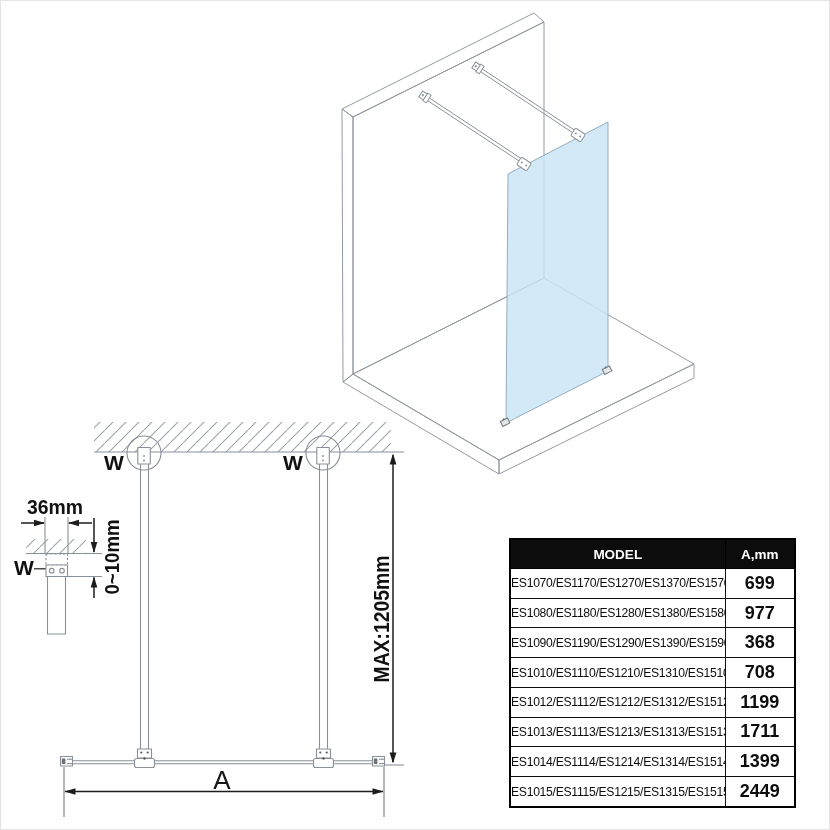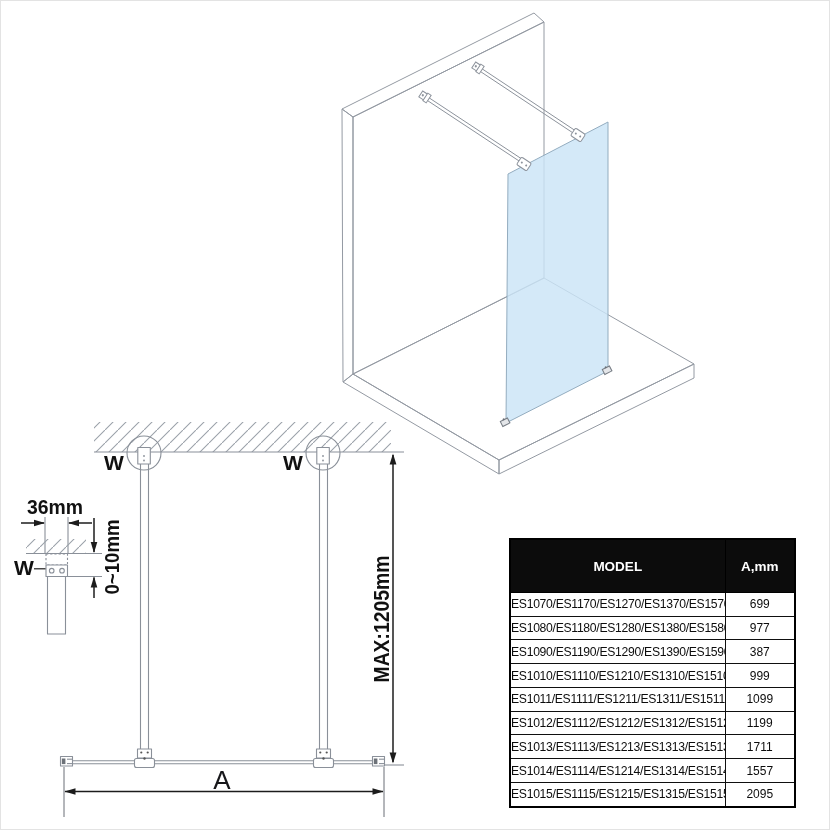--- a/index.html
+++ b/index.html
@@ -15,28 +15,28 @@
   .dimln{stroke:#1c1c1c;stroke-width:1.5;fill:none;}
   .arrow{fill:#1c1c1c;stroke:none;}
   .whitefill{fill:#fff;}
   table.spec{
     position:absolute;left:508px;top:537px;width:287px;height:270px;
     border-collapse:collapse;table-layout:fixed;background:#fff;
     border:2.5px solid #000;
   }
   table.spec th{
     background:#0c0c0c;color:#fff;font-size:13.5px;font-weight:bold;
-    height:28px;text-align:center;border:1.5px solid #000;padding:12px;
+    height:28px;text-align:center;border:1.5px solid #000;padding:0;
   }
   table.spec td{
     border:1.6px solid #0f0f0f;text-align:center;vertical-align:middle;
     font-size:12.2px;color:#0c0c0c;padding:0;letter-spacing:-0.3px;
     white-space:nowrap;overflow:hidden;
   }
-  table.spec td.val{font-size:12px;letter-spacing:0;}
+  table.spec td.val{font-size:18px;letter-spacing:0;font-weight:bold;}
 </style>
 </head>
 <body>
 
 <div class="canvas">
 
 <svg width="830" height="830" viewBox="0 0 830 830">
   <defs>
     <pattern id="hatch" patternUnits="userSpaceOnUse" width="13" height="13">
       <path d="M-3,16 L16,-3" stroke="#9ba1a9" stroke-width="1.05"></path>
@@ -227,42 +227,38 @@
     <tr>
       <td>ES1070/ES1170/ES1270/ES1370/ES1570</td>
       <td class="val">699</td>
     </tr>
     <tr>
       <td>ES1080/ES1180/ES1280/ES1380/ES1580</td>
       <td class="val">977</td>
     </tr>
     <tr>
       <td>ES1090/ES1190/ES1290/ES1390/ES1590</td>
-      <td class="val">387</td>
+      <td class="val">368</td>
     </tr>
     <tr>
       <td>ES1010/ES1110/ES1210/ES1310/ES1510</td>
-      <td class="val">999</td>
-    </tr>
-    <tr>
-      <td>ES1011/ES1111/ES1211/ES1311/ES1511</td>
-      <td class="val">1099</td>
+      <td class="val">708</td>
     </tr>
     <tr>
       <td>ES1012/ES1112/ES1212/ES1312/ES1512</td>
       <td class="val">1199</td>
     </tr>
     <tr>
       <td>ES1013/ES1113/ES1213/ES1313/ES1513</td>
       <td class="val">1711</td>
     </tr>
     <tr>
       <td>ES1014/ES1114/ES1214/ES1314/ES1514</td>
-      <td class="val">1557</td>
+      <td class="val">1399</td>
     </tr>
     <tr>
       <td>ES1015/ES1115/ES1215/ES1315/ES1515</td>
-      <td class="val">2095</td>
+      <td class="val">2449</td>
     </tr>
   </tbody>
 </table>
 
 </div>
 
 </body></html>

